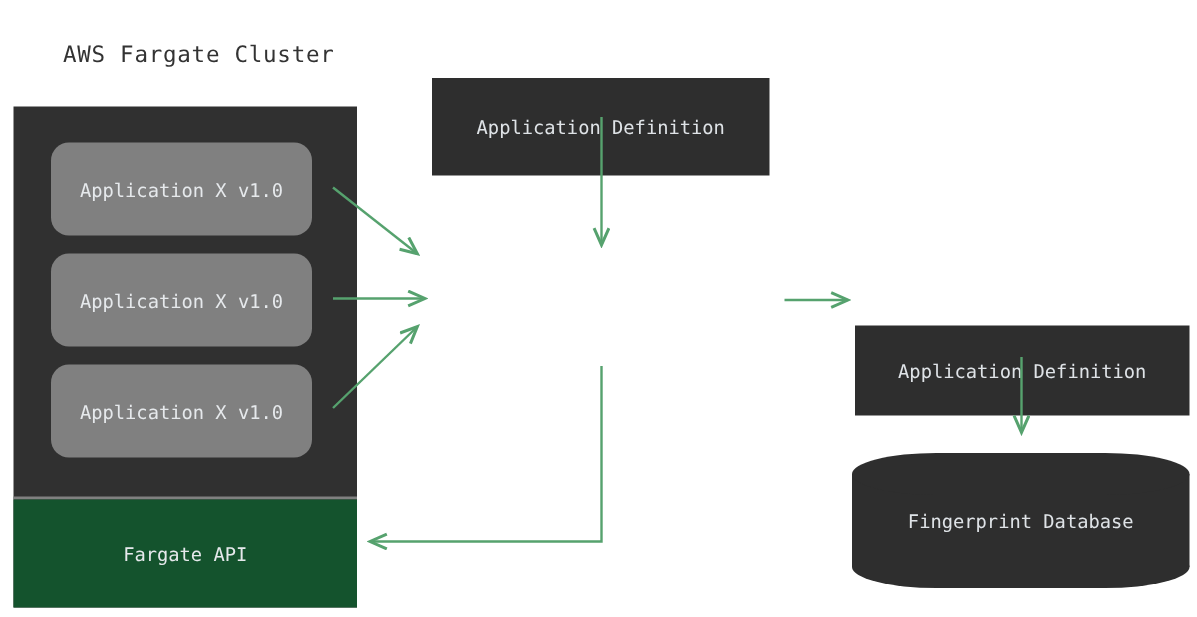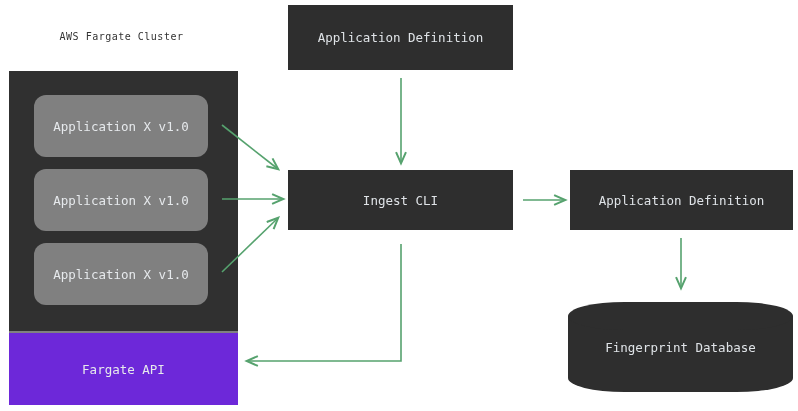--- a/index.html
+++ b/index.html
@@ -14,46 +14,46 @@
   .node{
     position:absolute;
     display:flex;align-items:center;justify-content:center;
     box-sizing:border-box;
     text-align:center;
     line-height:1.2;
   }
 
   
   #cluster-title{
-    position:absolute;left:7px;top:25px;width:229px;height:22px;
+    position:absolute;left:18px;top:25px;width:229px;height:22px;
     display:flex;align-items:center;justify-content:center;
-    color:#333333;font-size:10px;letter-spacing:0.5px;
+    color:#333333;font-size:15px;letter-spacing:0.5px;
   }
   #cluster-box{
     position:absolute;left:9px;top:71px;width:229px;height:334px;
     background:#303030;
   }
   #cluster-divider{
     position:absolute;left:9px;top:331px;width:229px;height:2px;
     background:#808080;
   }
   .app-node{
     left:34px;width:174px;height:62px;
     background:#808080;color:#e6e9ec;font-size:12.5px;border-radius:12px;
   }
   #app-1{top:95px;}
   #app-2{top:169px;}
   #app-3{top:243px;}
   #fargate-api{
     left:9px;top:333px;width:229px;height:72px;
-    background:#6d28d9;color:#e6e9ec;font-size:12.5px;
+    background:#14532d;color:#e6e9ec;font-size:12.5px;
   }
 
   
-  .dark-node{background:#2e2e2e;color:#dfe3e7;font-size:12.5px;}
+  .dark-node{background:#2e2e2e;color:#dfe3e7;font-size:12.5px;margin-top:47px;}
   #app-def-top{left:288px;top:5px;width:225px;height:65px;}
   #ingest-cli{left:288px;top:170px;width:225px;height:60px;}
   #app-def-right{left:570px;top:170px;width:223px;height:60px;}
 
   
   #fingerprint-db{
     position:absolute;left:568px;top:302px;width:247px;height:90px;
   }
   #fingerprint-db .cyl-body{
     position:absolute;left:0;top:14px;width:225px;height:62px;
@@ -97,23 +97,20 @@
   <div id="cluster-divider"></div>
 
   <div class="node" id="fargate-api">
     <span>Fargate API</span>
   </div>
 
   <div class="node dark-node" id="app-def-top">
     <span>Application Definition</span>
   </div>
 
-  <div class="node dark-node" id="ingest-cli">
-    <span>Ingest CLI</span>
-  </div>
 
   <div class="node dark-node" id="app-def-right">
     <span>Application Definition</span>
   </div>
 
   <div id="fingerprint-db">
     <div class="cyl-cap-bottom"></div>
     <div class="cyl-body"></div>
     <div class="cyl-cap-top"></div>
     <div class="cyl-label">Fingerprint Database</div>

